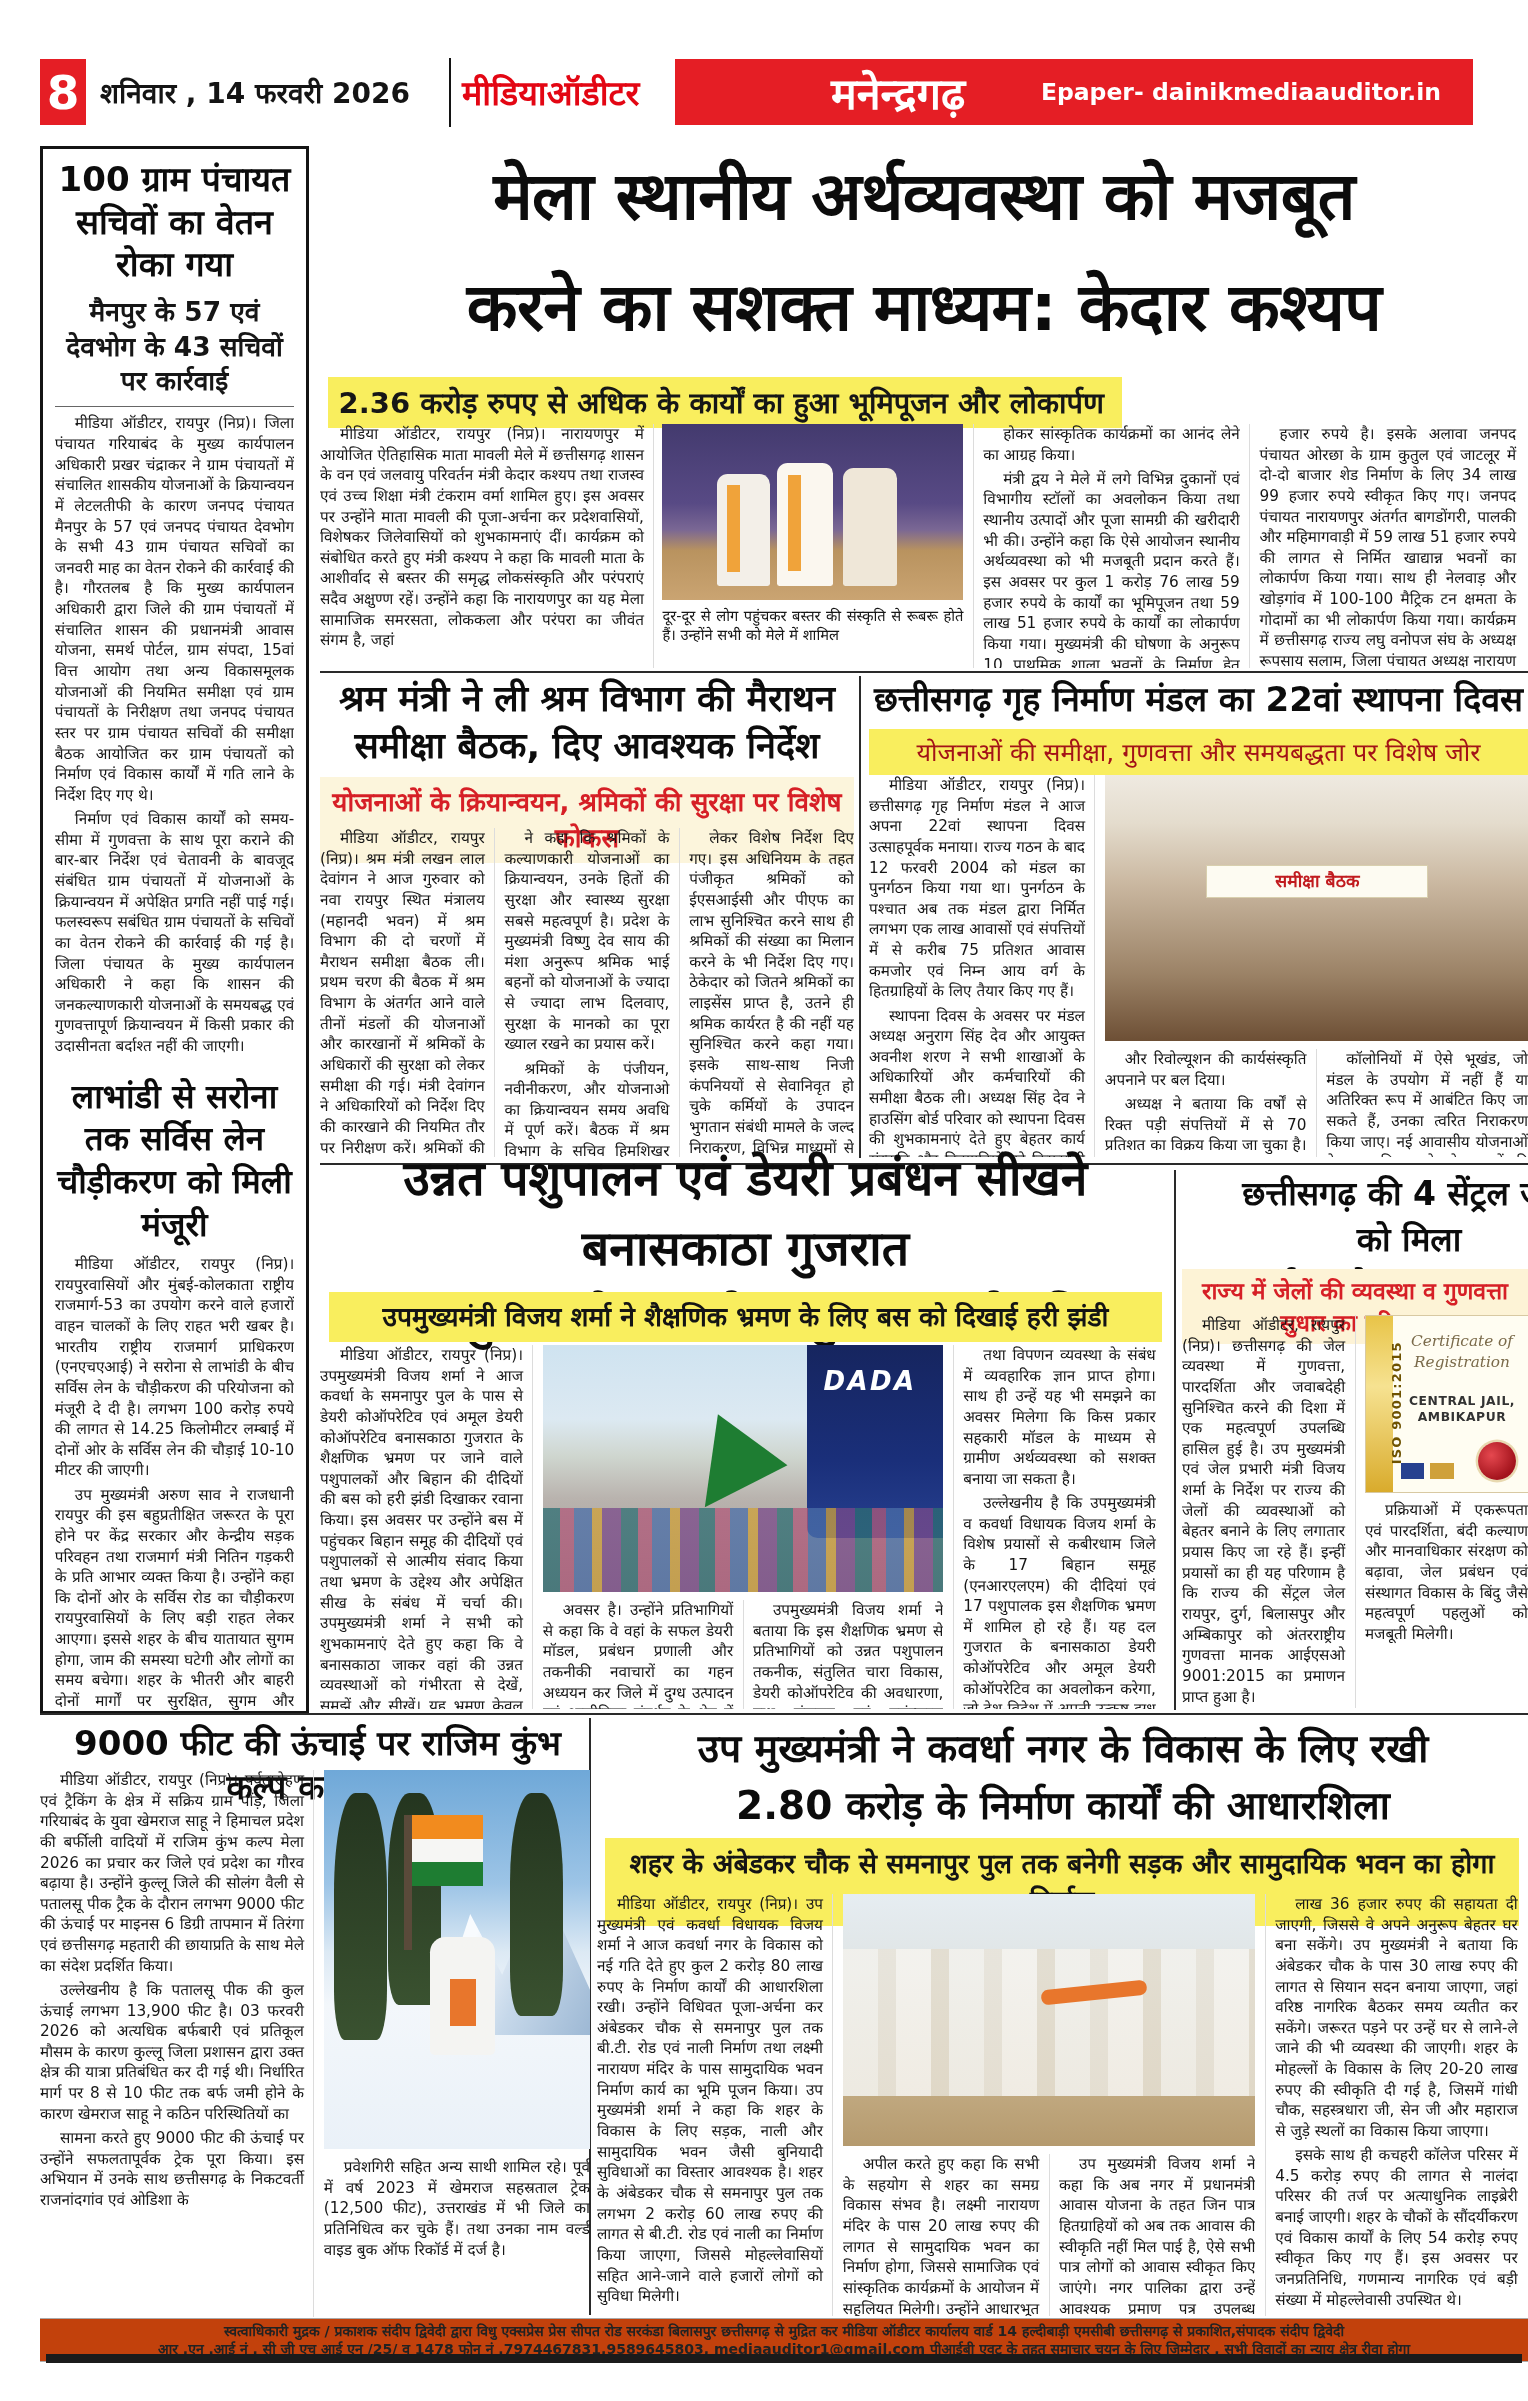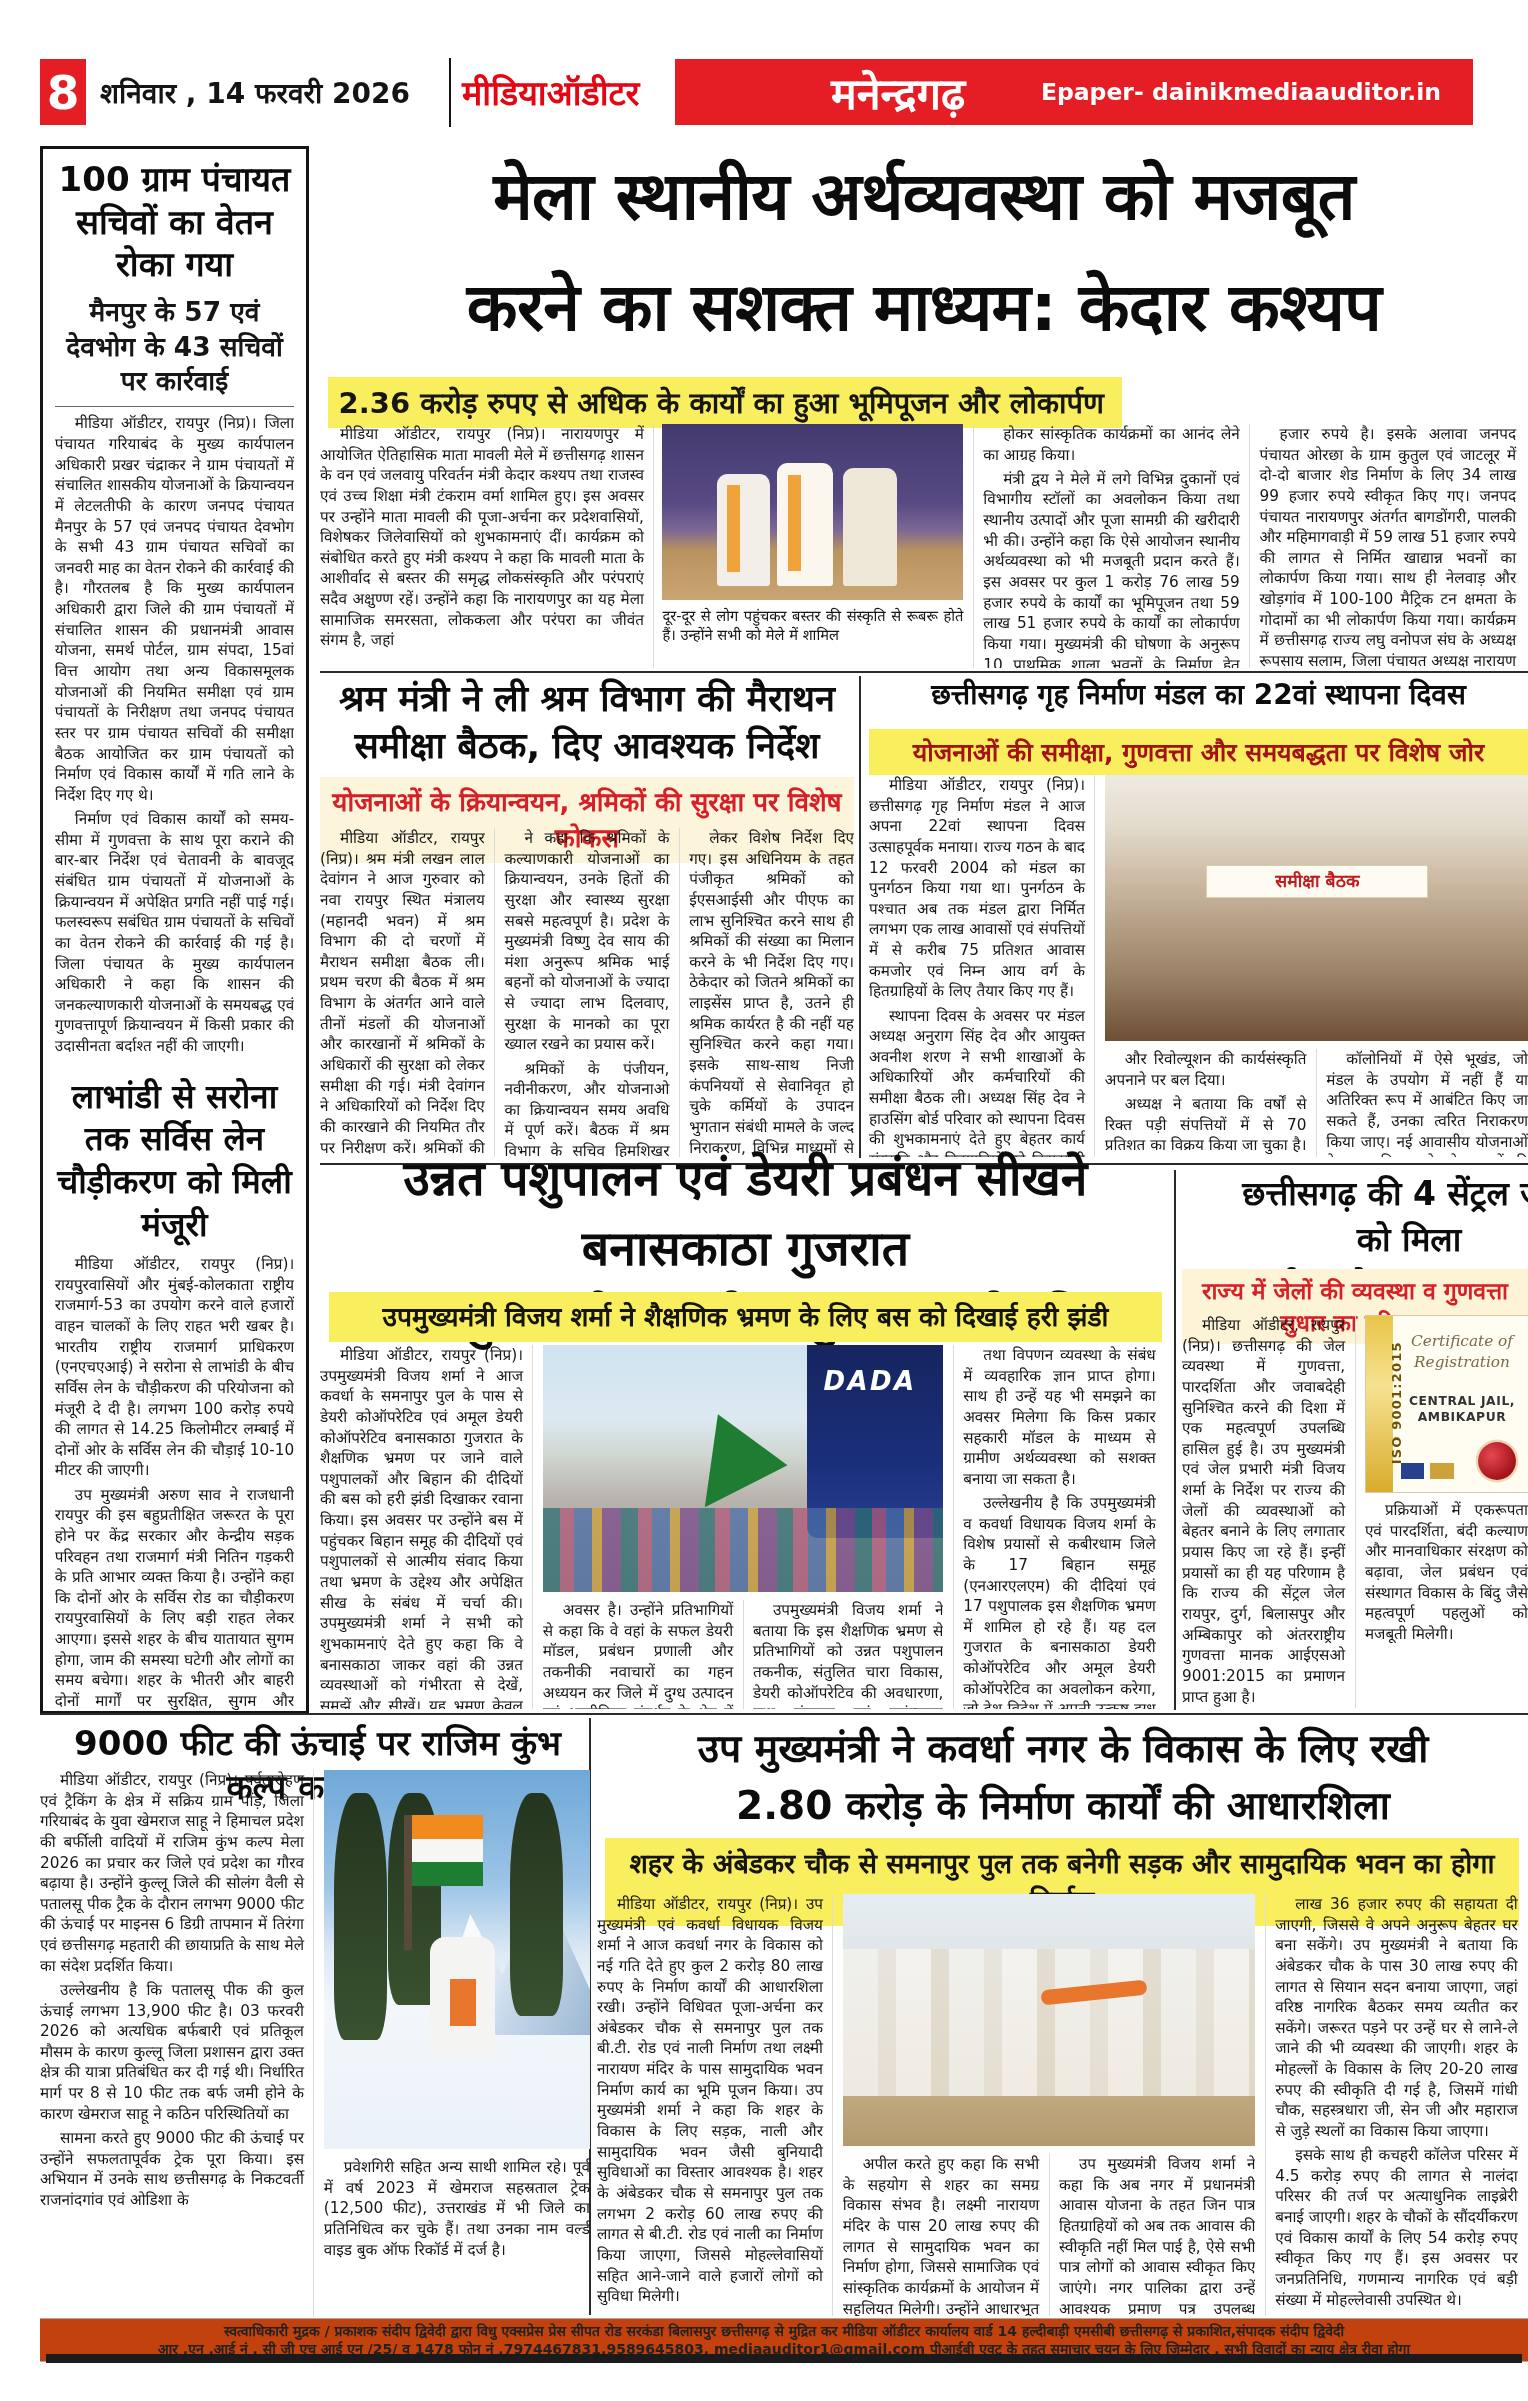--- a/index.html
+++ b/index.html
@@ -46,23 +46,23 @@
   .cap{font-size:14.7px;line-height:1.3;margin-top:5.9px;text-align:justify;}
   
   .rule{background:#2a2a2a;}
   
   .lab-h{left:320px;top:676px;width:534px;font-size:36px;line-height:1.3;}
   .lab-sub{left:320px;top:777px;width:534px;background:#fcf5dc;color:#d61f26;font-size:26px;
            font-weight:bold;text-align:center;padding:5.9px 0 8.2px;}
   .lab-body{left:320px;top:828px;width:534px;height:329px;}
   .lab-body>div{flex:1;}
   
-  .hou-h{left:869px;top:677px;width:659px;font-size:28px;line-height:1.3;}
+  .hou-h{left:869px;top:677px;width:659px;font-size:34px;line-height:1.3;}
   .hou-sub{left:869px;top:729px;width:659px;background:#f9ee5e;color:#a31217;font-size:25px;
-           font-weight:bold;text-align:center;padding:4.7px 0 7px;}
+           font-weight:normal;text-align:center;padding:4.7px 0 7px;}
   .hou-body{left:869px;top:775px;width:659px;height:382px;}
   .hou-c1{width:216px;}
   .hou-right{flex:1;display:flex;flex-direction:column;}
   .hou-photo{width:100%;height:266px;
      background:linear-gradient(180deg,#efeae1 0%,#e4dccd 18%,#cbb9a2 40%,#9b8266 75%,#6d4f35 100%);}
   .hou-banner{position:absolute;left:24%;top:34%;width:52%;background:#fdfbf2;color:#c11b1f;
      font-size:17.6px;font-weight:bold;text-align:center;padding:3.5px 0;border:0.6px solid #d8cfae;}
   .hou-below{display:flex;margin-top:8.2px;flex:1;overflow:hidden;}
   .hou-below>div{flex:1;}
   

